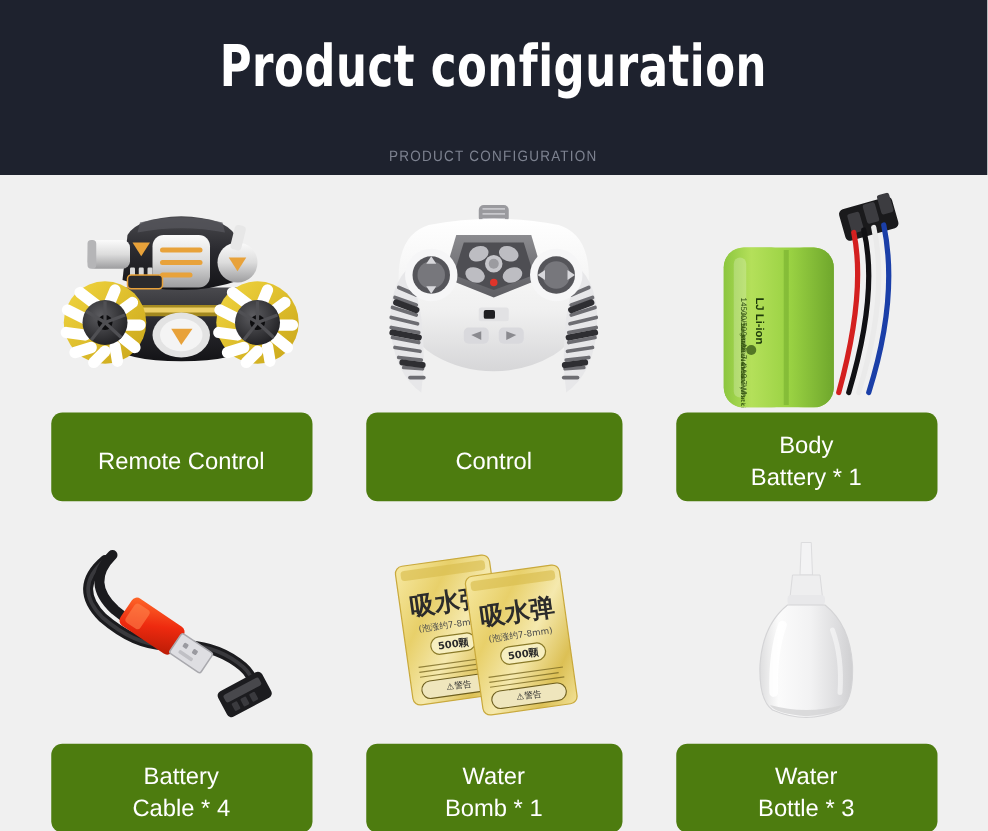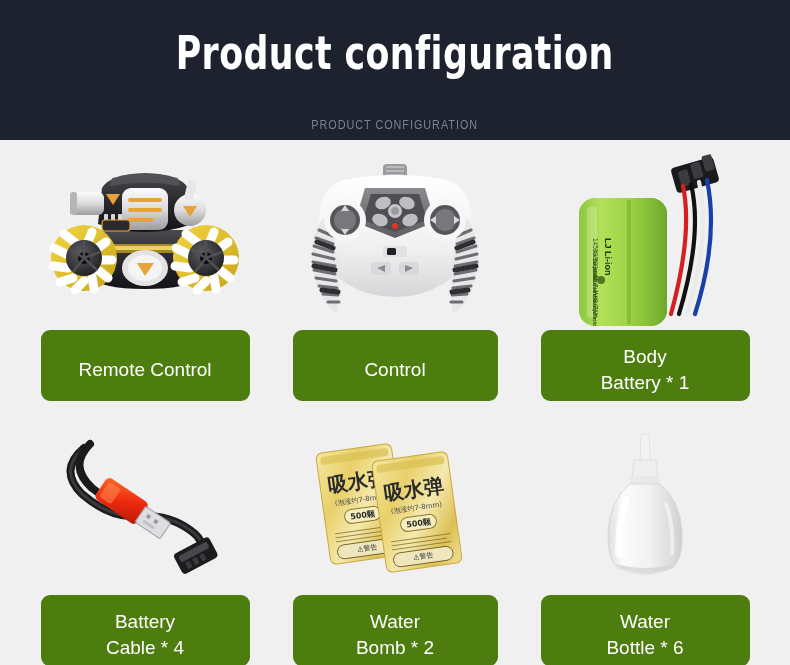--- a/index.html
+++ b/index.html
@@ -445,21 +445,21 @@
                   <path d="M92 116 L152 116"></path>
               </g>
               <rect x="92" y="120" width="60" height="14" rx="7" fill="#efe6bd" stroke="#6e5f1f" stroke-width="0.9"></rect>
               <text x="122" y="129" text-anchor="middle" font-family="'DejaVu Sans','Liberation Sans',sans-serif" font-size="7" fill="#2b2b2b">⚠警告</text>
             </g>
           </svg>
         </div>
         <div class="label mid">
           <div>
             <span>Water</span>
-            <span>Bomb * 2</span>
+            <span>Bomb * 1</span>
           </div>
         </div>
       </div>
 
       <div class="cell">
         <div class="art">
           <svg width="150" height="150" viewBox="0 0 150 150">
             <defs>
               <linearGradient id="btlG" x1="0" y1="0" x2="1" y2="0">
                 <stop offset="0" stop-color="#dededf"></stop>
@@ -479,19 +479,19 @@
 
             <path d="M56 70 Q48 92 49 124" fill="none" stroke="#ffffff" stroke-width="7" opacity="0.85" stroke-linecap="round"></path>
             <path d="M96 74 Q104 96 102 124" fill="none" stroke="#ffffff" stroke-width="4" opacity="0.5" stroke-linecap="round"></path>
 
             <path d="M46 134 Q75 142 104 134 Q100 141 75 143 Q50 141 46 134 Z" fill="#d3d3d5" opacity="0.8"></path>
           </svg>
         </div>
         <div class="label wide">
           <div>
             <span>Water</span>
-            <span>Bottle * 6</span>
+            <span>Bottle * 3</span>
           </div>
         </div>
       </div>
     </div>
   </div>
 </div>
 
 </body></html>

